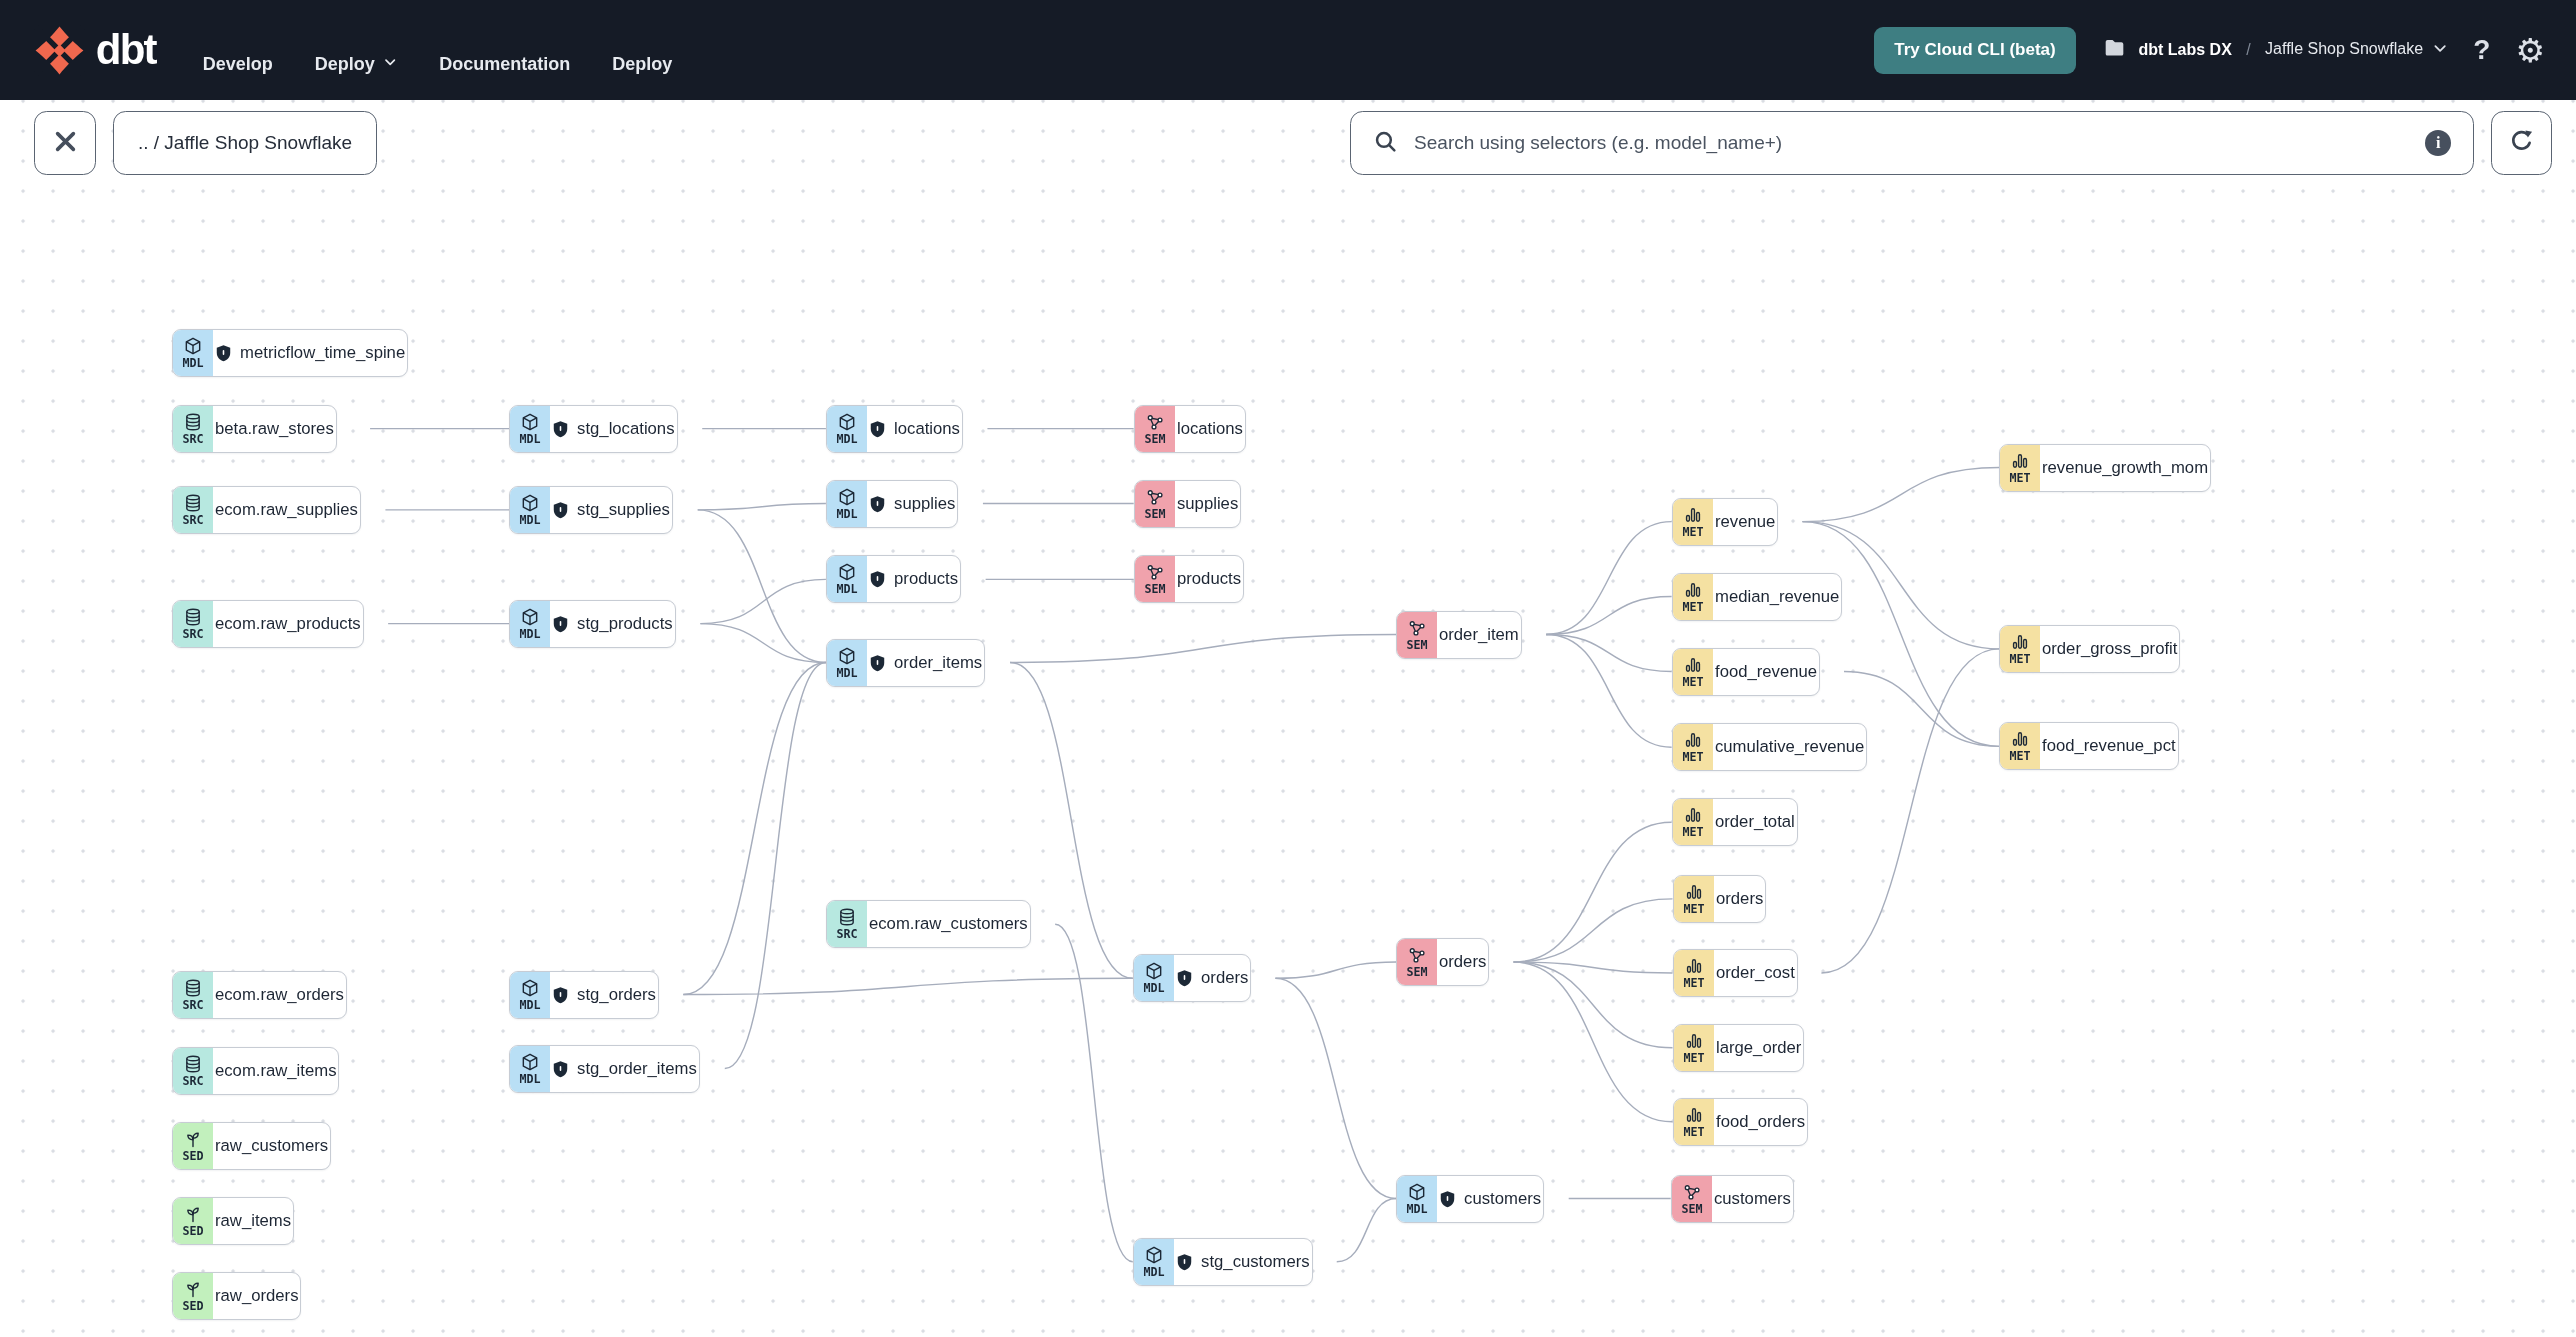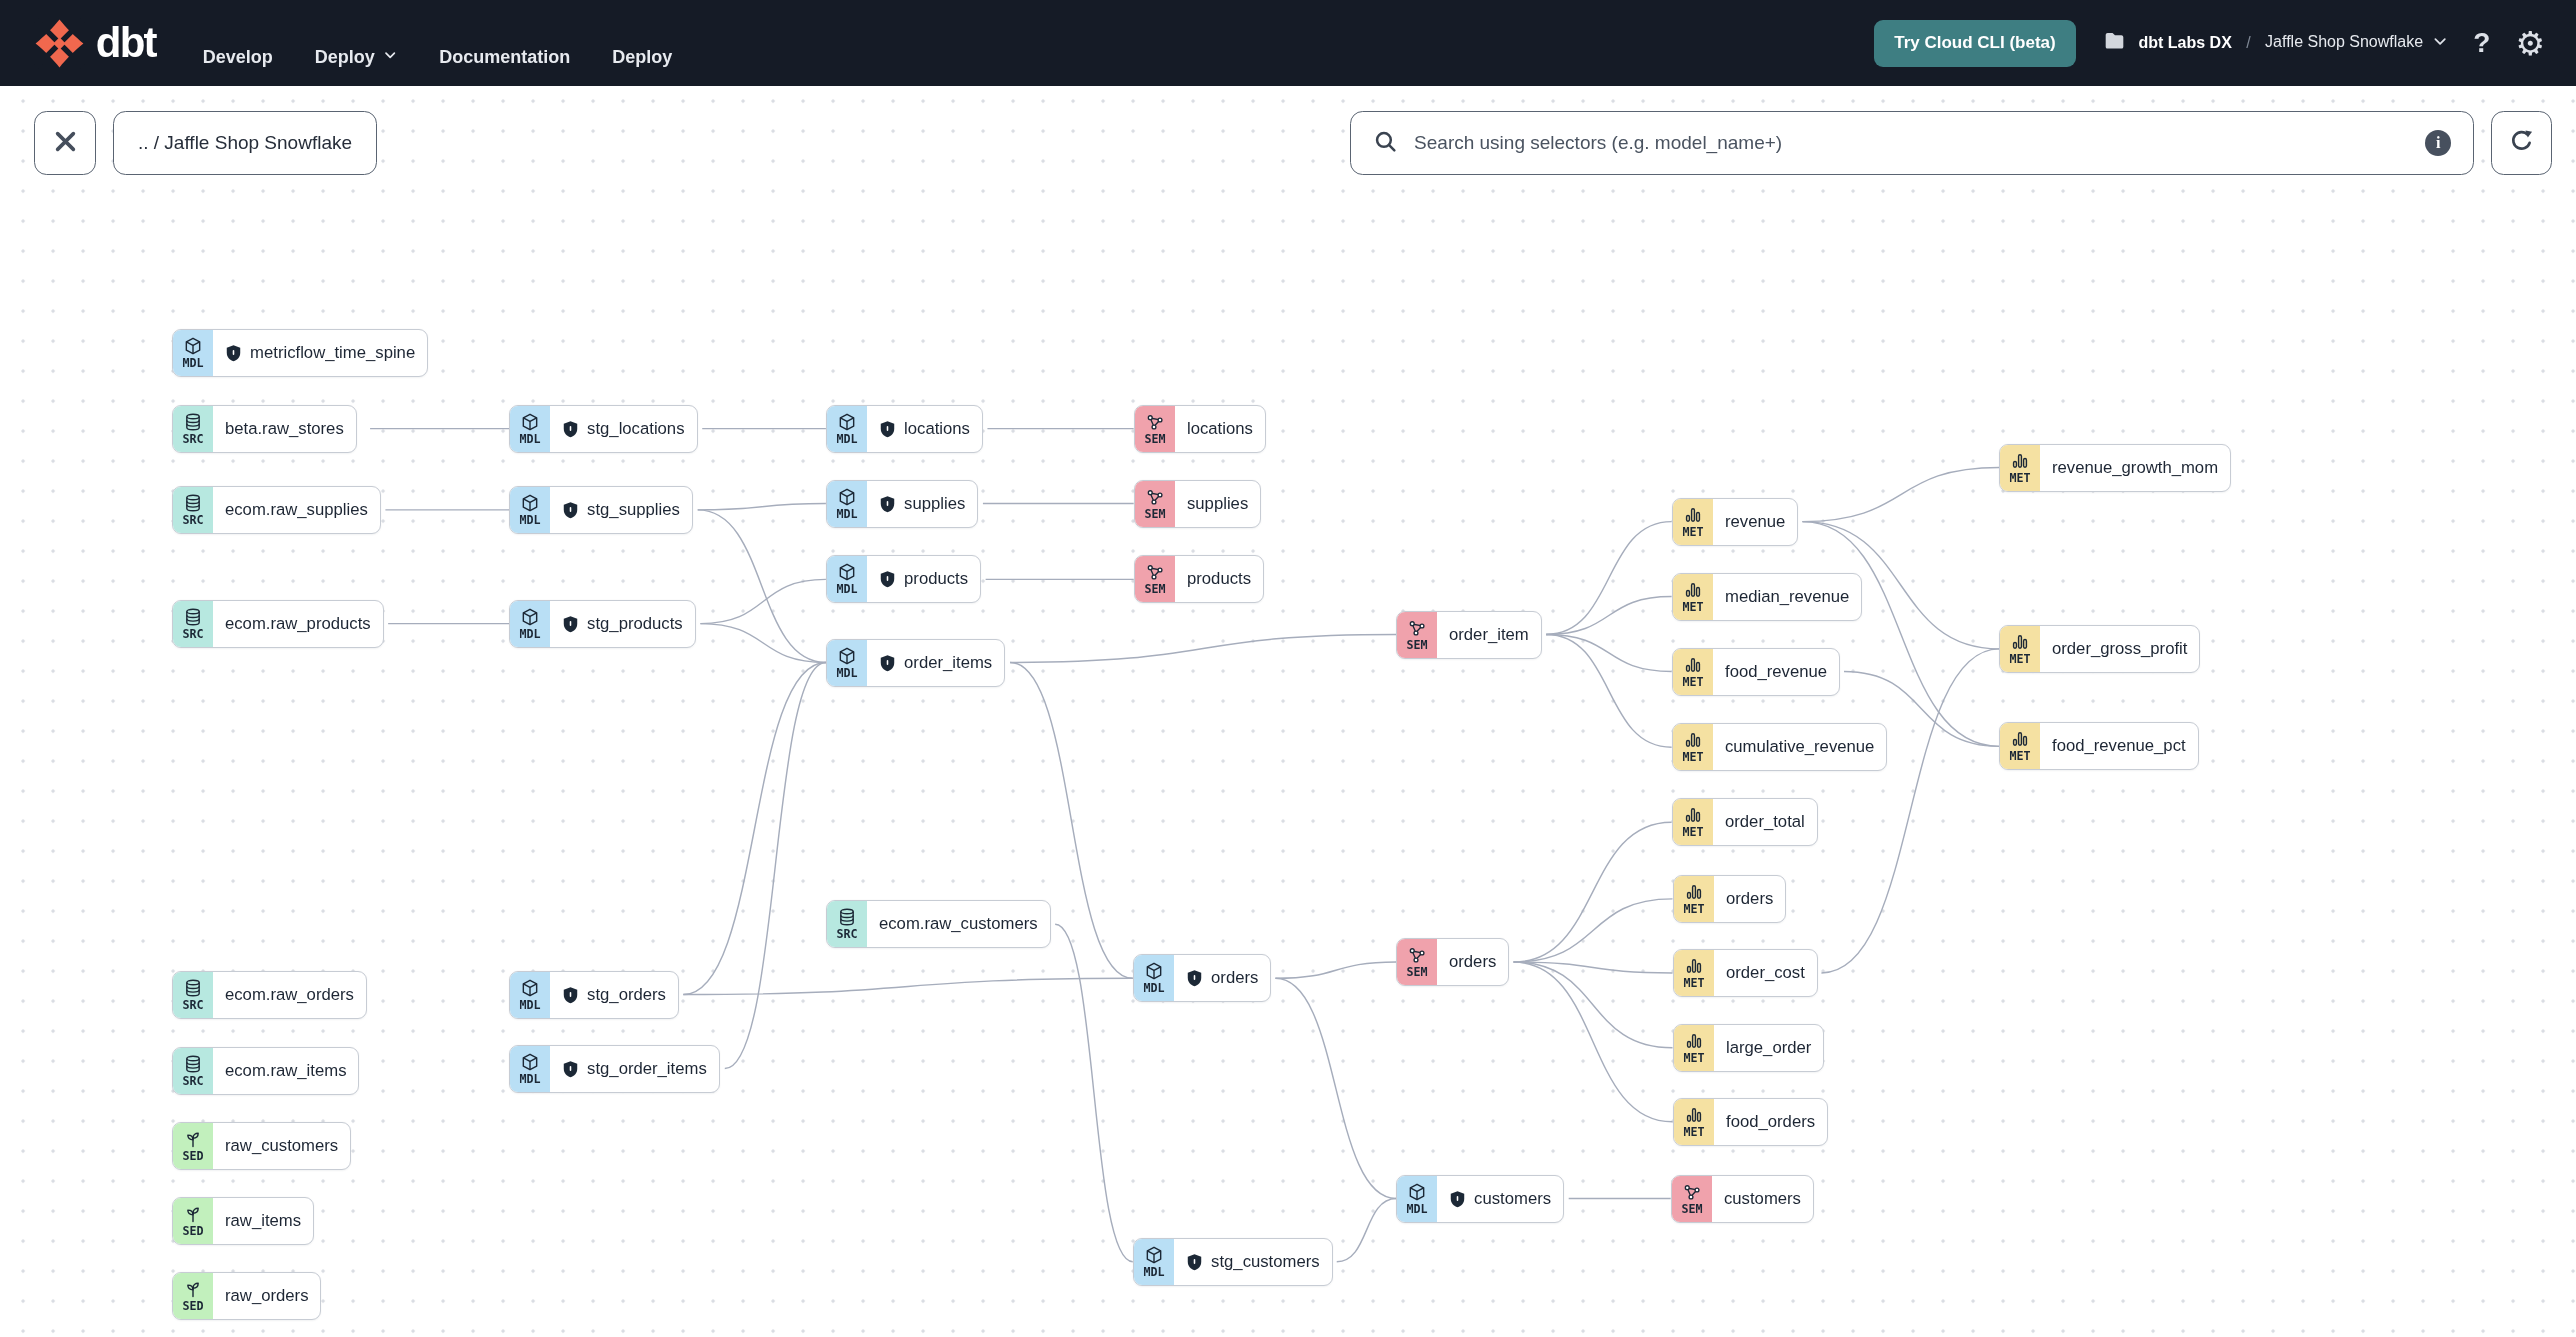--- a/index.html
+++ b/index.html
@@ -1,19 +1,19 @@
 <!DOCTYPE html>
 <html style="font-size:14.4px"><head>
 <meta charset="utf-8">
 <style>
   html,body{margin:0;padding:0;width:2576px;height:1338px;overflow:hidden;
     font-family:"Liberation Sans",sans-serif;background:#ffffff;}
 
   
-  .navbar{position:absolute;top:0;left:0;width:2576px;height:86px;background:#151b26;
+  .navbar{position:absolute;top:0;left:0;width:2576px;height:100px;background:#151b26;
     display:flex;align-items:center;z-index:10;}
   .brand{display:flex;align-items:center;margin-left:34px;gap:10.8px;}
   .brand-mark svg{width:51px;height:51px;display:block;}
   .brand-text{color:#ffffff;font-size:42px;font-weight:800;letter-spacing:-1.8px;line-height:1;}
   .nav-menu{display:flex;margin-left:47px;gap:42px;align-items:center;margin-top:28px;}
   .nav-item{color:#e7eaef;font-size:18px;font-weight:600;display:flex;align-items:center;gap:8.1px;cursor:pointer;}
   .nav-item svg{width:14.4px;height:14.4px;}
   .nav-right{margin-left:auto;display:flex;align-items:center;gap:25px;margin-right:31px;}
   .cta-btn{background:#3e7e82;color:#ffffff;font-size:17px;font-weight:600;
     padding:13.5px 20px;border-radius:9px;white-space:nowrap;cursor:pointer;}
@@ -45,21 +45,21 @@
   .refresh-box{left:2491px;top:33px;width:61px;height:64px;cursor:pointer;}
 
   
   .node{position:absolute;height:48px;display:flex;align-items:stretch;background:#ffffff;
     border:0.9px solid #c7ccd4;border-radius:9px;box-sizing:border-box;z-index:2;
     box-shadow:0 0.9px 1.8px rgba(20,30,50,0.06);cursor:pointer;}
   .node-type{width:40px;flex:0 0 40px;border-radius:8.1px 0 0 8.1px;display:flex;flex-direction:column;
     align-items:center;justify-content:center;gap:0.9px;}
   .node-type svg{width:20px;height:20px;display:block;}
   .tlabel{font-family:"DejaVu Sans Mono",monospace;font-size:11.7px;font-weight:700;color:#1c2836;line-height:1.1;}
-  .node-label{display:flex;align-items:center;gap:8.1px;padding:0 12px;font-size:16.7px;
+  .node-label{display:flex;align-items:center;gap:8.1px;padding:0 2px;font-size:16.7px;
     color:#1d2634;font-weight:500;white-space:nowrap;}
   .shield svg{width:17px;height:19px;display:block;}
 </style>
 </head>
 <body>
 
 <div class="navbar">
   <div class="brand">
     <span class="brand-mark">
       <svg viewBox="0 0 64 64">

